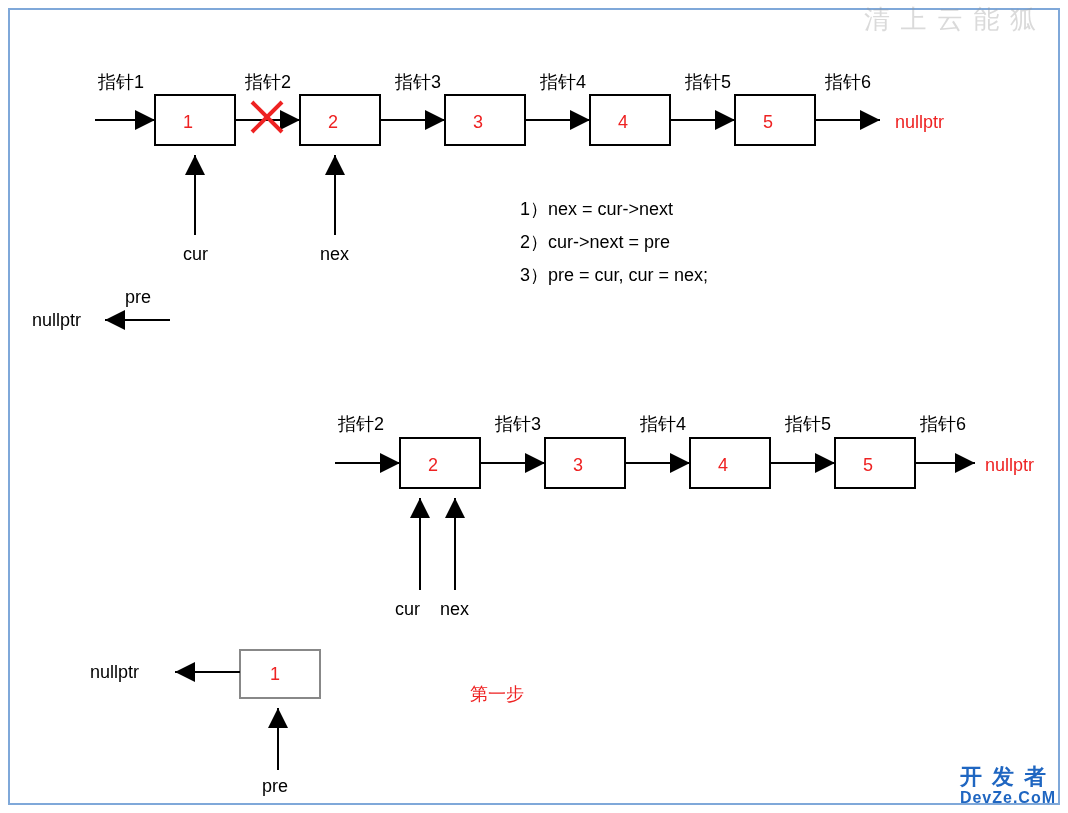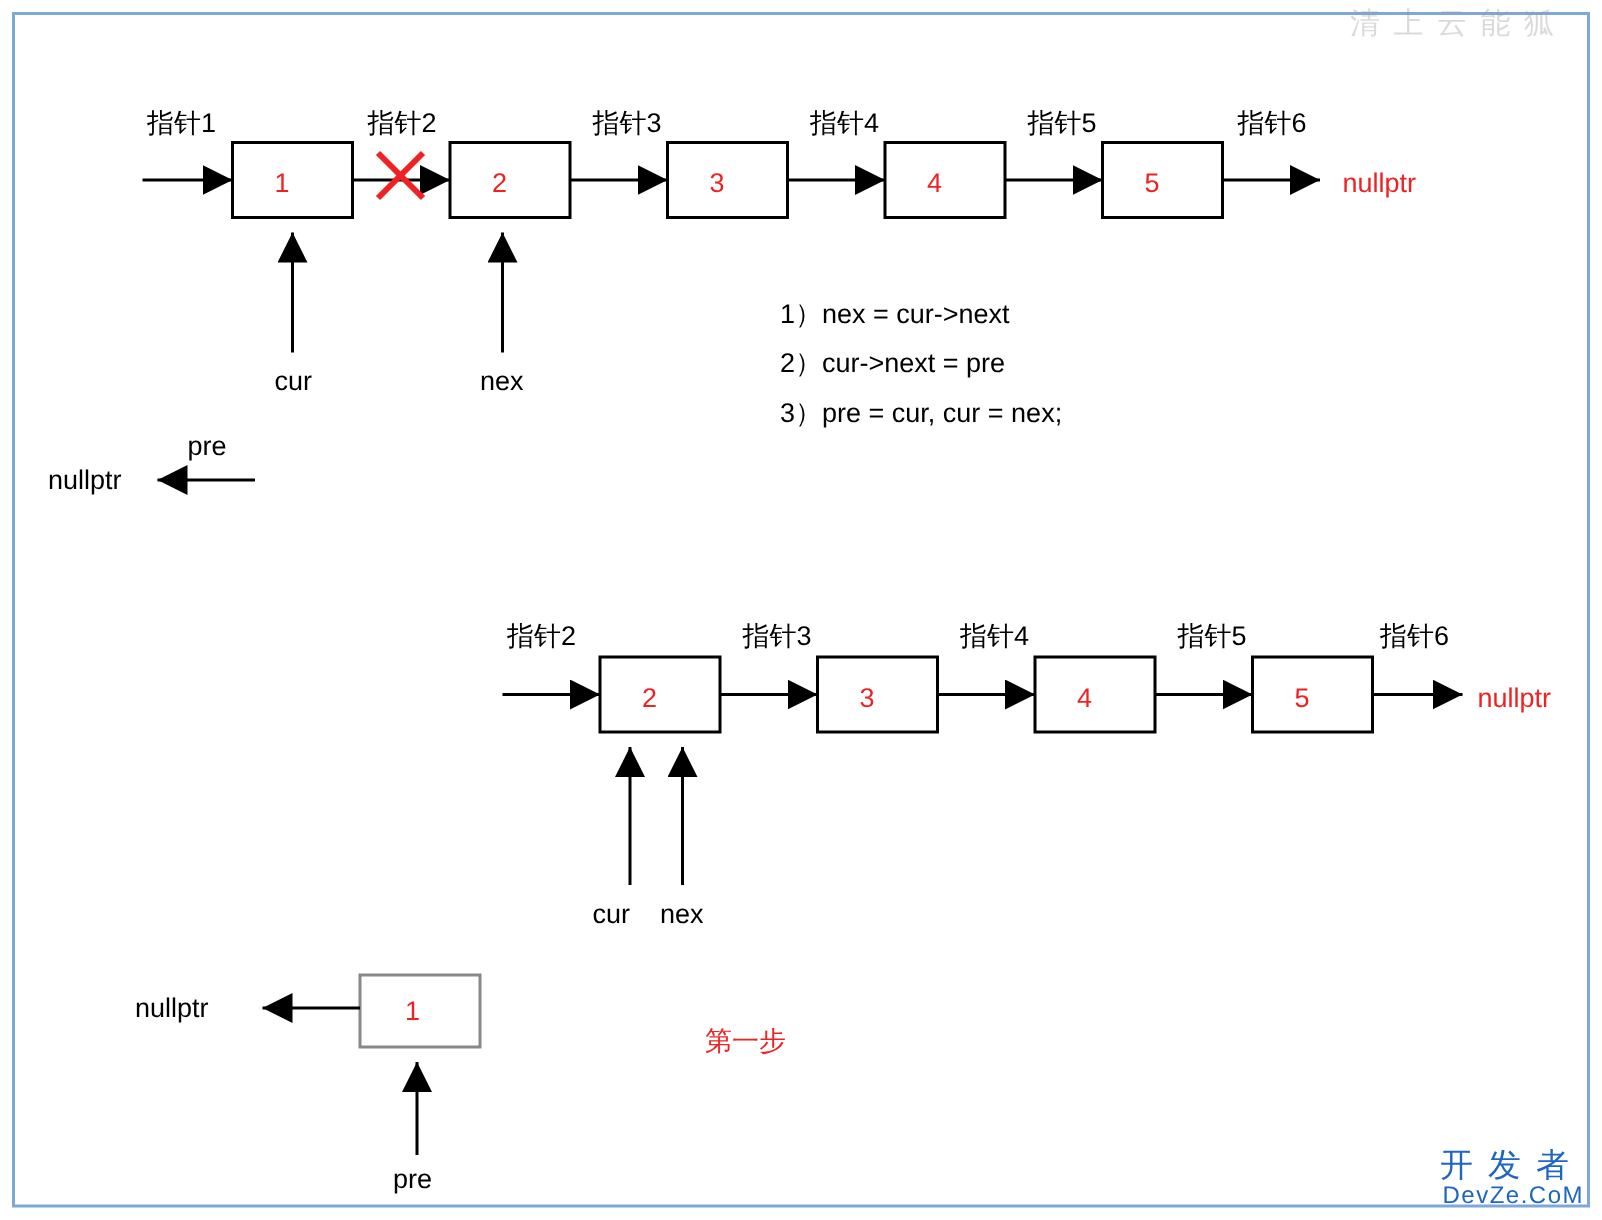--- a/index.html
+++ b/index.html
@@ -18,30 +18,31 @@
     width: 1052px;
     height: 797px;
     border: 2px solid #7fa8d9;
     box-sizing: border-box;
   }
   .watermark {
     position: absolute;
     top: 2px;
     right: 30px;
     color: rgba(150,150,150,0.35);
-    font-size: 20px;
+    font-size: 26px;
     font-family: "KaiTi","STKaiti",serif;
     letter-spacing: 2px;
   }
   .brand {
     position: absolute;
     bottom: 6px;
     right: 12px;
     text-align: right;
     line-height: 1.1;
+    font-weight: bold;
   }
   .brand .cn { color:#1f66c1; font-size:22px; letter-spacing:10px; }
   .brand .en { color:#1f66c1; font-size:16px; letter-spacing:1px; font-family:Arial,sans-serif; }
   svg { position:absolute; left:0; top:0; }
   text { font-family: "Microsoft YaHei", Arial, sans-serif; font-size:18px; }
   .red { fill:#e22; }
   .black { fill:#000; }
   .box { fill:none; stroke:#000; stroke-width:2; }
   .grey { stroke:#888; }
 </style>

